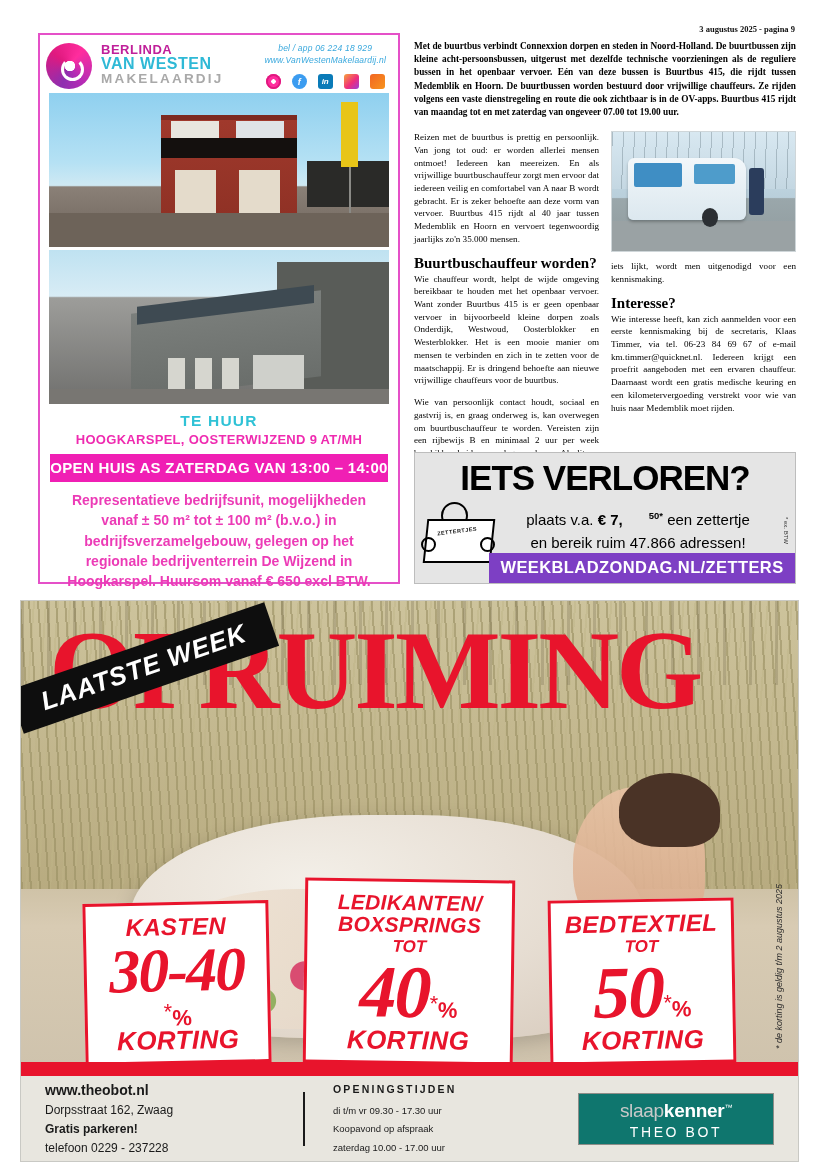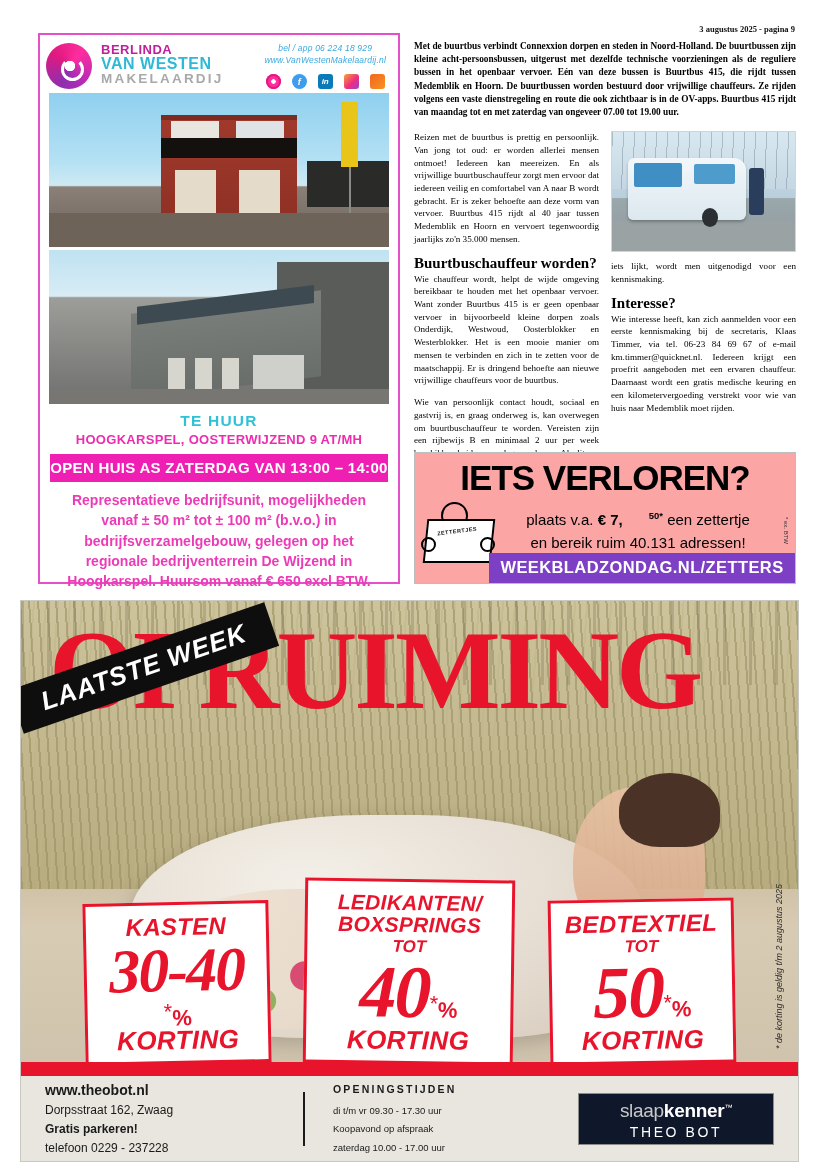--- a/index.html
+++ b/index.html
@@ -98,21 +98,21 @@
     background:linear-gradient(#f2f7fa,#dce8ef);border-radius:6px 12px 6px 5px;
     box-shadow:0 2px 3px rgba(0,0,0,.25);}
   .bp-win{position:absolute;left:12%;top:26%;width:26%;height:20%;background:#3f8ec4;border-radius:2px;}
   .bp-win2{position:absolute;left:45%;top:27%;width:22%;height:17%;background:#4e9ccb;border-radius:2px;}
   .bp-wheel{position:absolute;left:49%;bottom:20%;width:9%;height:16%;background:#2b2f33;border-radius:50%;}
   .bp-person{position:absolute;left:75%;top:30%;width:8%;height:40%;background:#2b3d5c;border-radius:3px;}
   .bp-road{position:absolute;left:0;bottom:0;width:100%;height:25%;background:#9aa2a4;}
 
   
   .verloren{position:absolute;left:414px;top:452px;width:382px;height:132px;
-    border:1px solid #bdbdbd;background:#fca5a5;box-sizing:border-box;overflow:hidden;}
+    border:1px solid #bdbdbd;background:#e5e5e5;box-sizing:border-box;overflow:hidden;}
   .vl-title{font-weight:bold;font-size:35px;letter-spacing:-1px;text-align:center;
     margin:5px 0 0 0;color:#000;}
   .vl-body{display:flex;align-items:center;margin-top:4px;padding:0 6px;}
   .vl-figure{width:74px;height:58px;position:relative;flex:0 0 74px;}
   .vl-head{position:absolute;left:20px;top:0;width:23px;height:23px;border:2px solid #000;border-radius:50%;}
   .vl-paper{position:absolute;left:4px;top:17px;width:64px;height:40px;border:2px solid #000;
     transform:skewX(-6deg);background:#fff;}
   .vl-ptext{position:absolute;left:16px;top:26px;font-size:5.5px;font-weight:bold;
     letter-spacing:.5px;transform:rotate(-7deg);}
   .vl-hand1,.vl-hand2{position:absolute;bottom:8px;width:11px;height:11px;border:2px solid #000;border-radius:50%;}
@@ -179,21 +179,21 @@
   .ba-fineprint{position:absolute;right:14px;bottom:112px;writing-mode:vertical-rl;
     transform:rotate(180deg);font-size:9px;font-style:italic;color:#2a2a2a;}
 
   .ba-footer{position:absolute;left:0;right:0;bottom:0;height:85px;background:#e8e6df;
     display:flex;align-items:center;padding:0 24px;box-sizing:border-box;}
   .ft-left{width:250px;font-size:12px;line-height:1.58;color:#1a1a1a;}
   .ft-left .url{font-weight:bold;font-size:14px;}
   .ft-div{width:2px;height:54px;background:#1a1a1a;margin:0 28px 0 8px;}
   .ft-mid{flex:1;font-size:9.5px;line-height:1.95;color:#1a1a1a;}
   .ft-mid .oh{font-weight:bold;font-size:10.5px;letter-spacing:2.2px;margin-bottom:2px;}
-  .ft-logo{width:196px;height:52px;background:#0f172a;color:#fff;text-align:center;
+  .ft-logo{width:196px;height:52px;background:#0f766e;color:#fff;text-align:center;
     border:1px solid #8d8d88;box-sizing:border-box;padding-top:6px;}
   .fl1{font-size:19px;letter-spacing:-.3px;}
   .fl1 .thin{color:#c9c9c9;font-weight:normal;}
   .fl1 .bold{font-weight:bold;}
   .fl-tm{font-size:8px;vertical-align:super;}
   .fl2{font-size:14px;letter-spacing:2.6px;margin-top:2px;}
 </style>
 </head>
 <body>
 
@@ -286,21 +286,21 @@
         <div class="vl-head"></div>
         <div class="vl-paper"></div>
         <div class="vl-ptext">ZETTERTJES</div>
         <div class="vl-hand1"></div>
         <div class="vl-hand2"></div>
       </div>
       <div class="vl-lines">
         <div>
           <span>plaats v.a. </span><b>€ 7,</b><b class="vl-sup">50*</b><span> een zettertje</span>
         </div>
-        <div>en bereik ruim 40.131 adressen!</div>
+        <div>en bereik ruim 47.866 adressen!</div>
       </div>
       <div class="vl-vert">* ex. BTW</div>
     </div>
     <div class="vl-bar">WEEKBLADZONDAG.NL/ZETTERS</div>
   </div>
 
   <div class="bigad">
     <div class="ba-photo">
       <div class="ba-grass"></div>
       <div class="ba-trees"></div>

